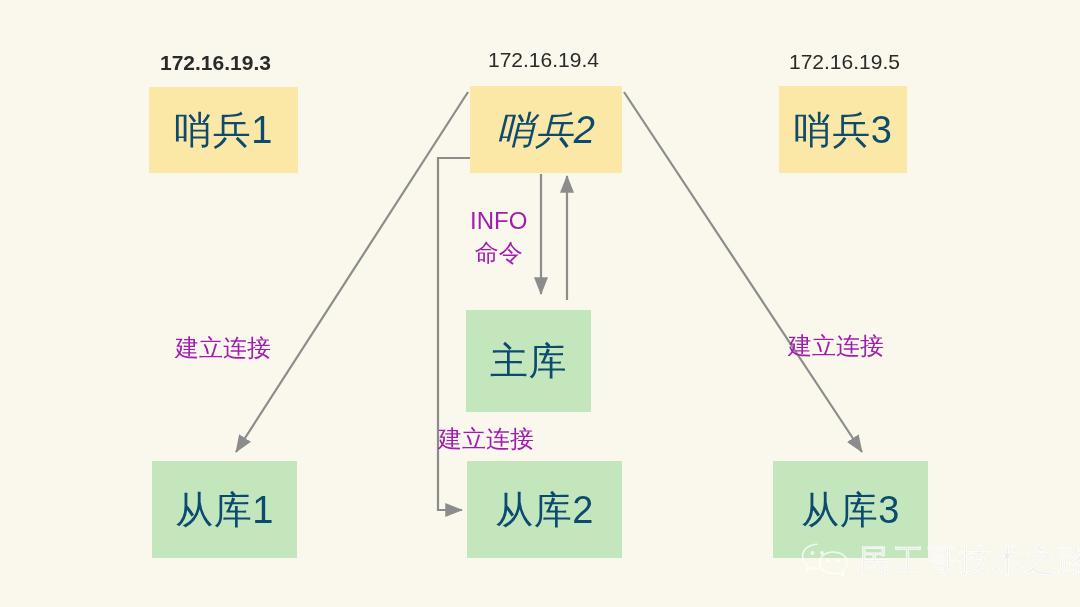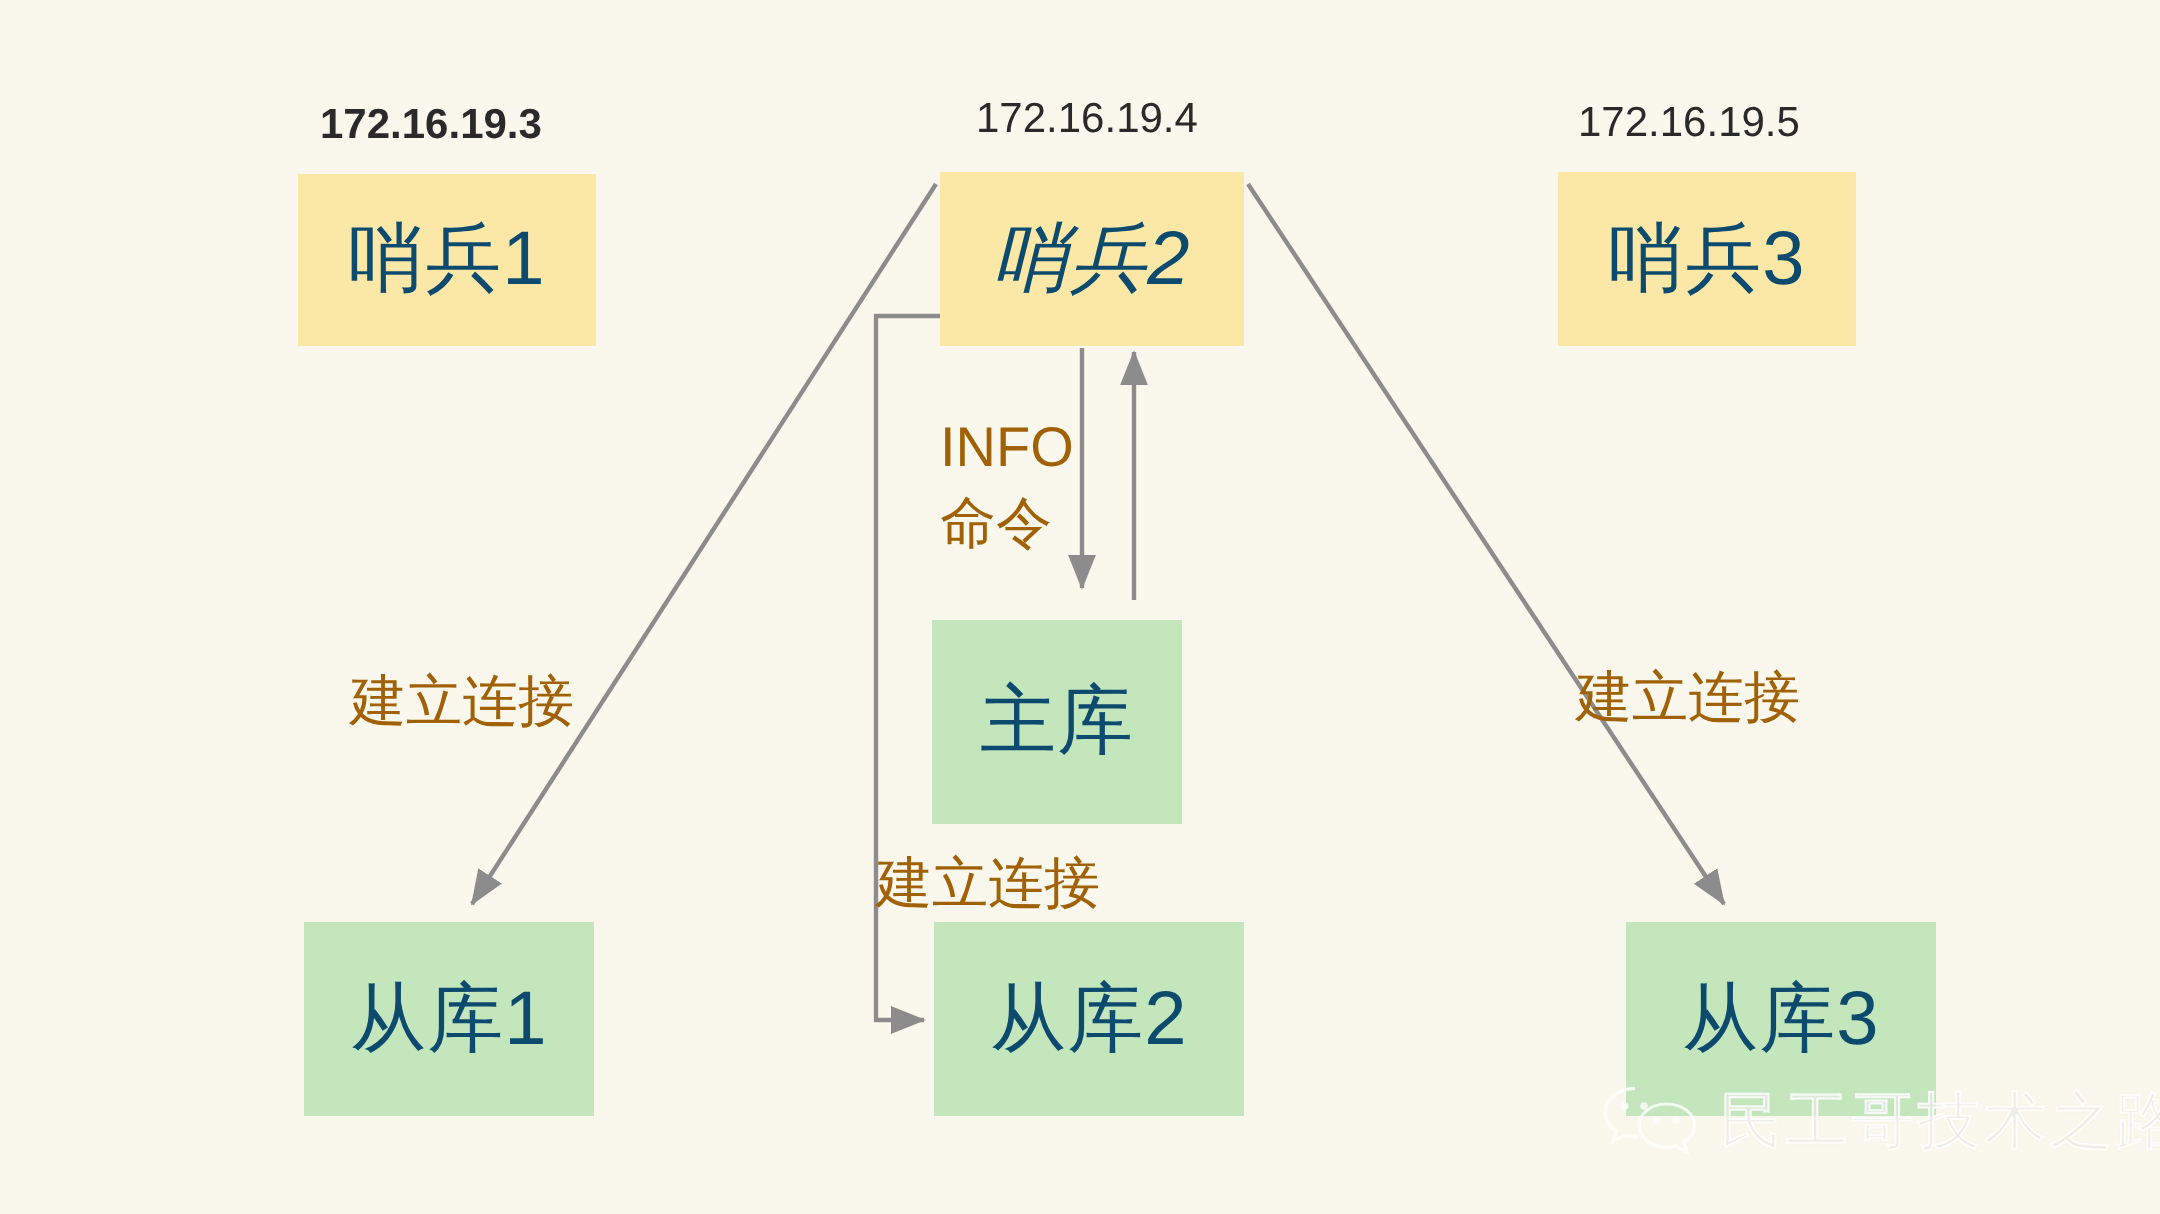--- a/index.html
+++ b/index.html
@@ -48,25 +48,25 @@
   }
   .ip-label {
     position: absolute;
     font-size: 21px;
     color: #2a2a2a;
     white-space: nowrap;
     line-height: 1.1;
   }
   .edge-label {
     position: absolute;
-    font-size: 28px;
-    color: #a16207;
+    font-size: 24px;
+    color: #a21caf;
     white-space: nowrap;
     line-height: 1.25;
-    text-align: left;
+    text-align: center;
   }
   .edge-label.two-line {
     line-height: 1.35;
   }
   #watermark {
     position: absolute;
     left: 800px;
     top: 540px;
     display: flex;
     align-items: center;
@@ -108,26 +108,26 @@
 
     <path d="M 567,300 L 567,176" stroke="#8c8c8c" stroke-width="2.2" fill="none" marker-end="url(#arrowhead)"></path>
   </svg>
 
   <div class="ip-label" style="left:160px; top:51px;font-weight:bold;">172.16.19.3</div>
   <div class="ip-label" style="left:488px; top:48px;">172.16.19.4</div>
   <div class="ip-label" style="left:789px; top:50px;">172.16.19.5</div>
 
   <div class="node sentinel" style="left:149px; top:87px; width:149px; height:86px;">哨兵1</div>
   <div class="node sentinel" style="left:470px; top:86px; width:152px; height:87px;font-style:italic;">哨兵2</div>
-  <div class="node sentinel" style="left:779px; top:86px; width:149px; height:87px;">哨兵3</div>
+  <div class="node sentinel" style="left:779px; top:86px; width:128px; height:87px;">哨兵3</div>
 
   <div class="node db" style="left:466px; top:310px; width:125px; height:102px;">主库</div>
   <div class="node db" style="left:152px; top:461px; width:145px; height:97px;">从库1</div>
   <div class="node db" style="left:467px; top:461px; width:155px; height:97px;">从库2</div>
-  <div class="node db" style="left:773px; top:461px; width:155px; height:97px;margin-left:40px;">从库3</div>
+  <div class="node db" style="left:773px; top:461px; width:155px; height:97px;">从库3</div>
 
   <div class="edge-label two-line" style="left:470px; top:205px;">
     <div>INFO</div>
     <div>命令</div>
   </div>
 
 
   <div class="edge-label" style="left:175px; top:333px;">建立连接</div>
 
   <div class="edge-label" style="left:438px; top:424px;">建立连接</div>

